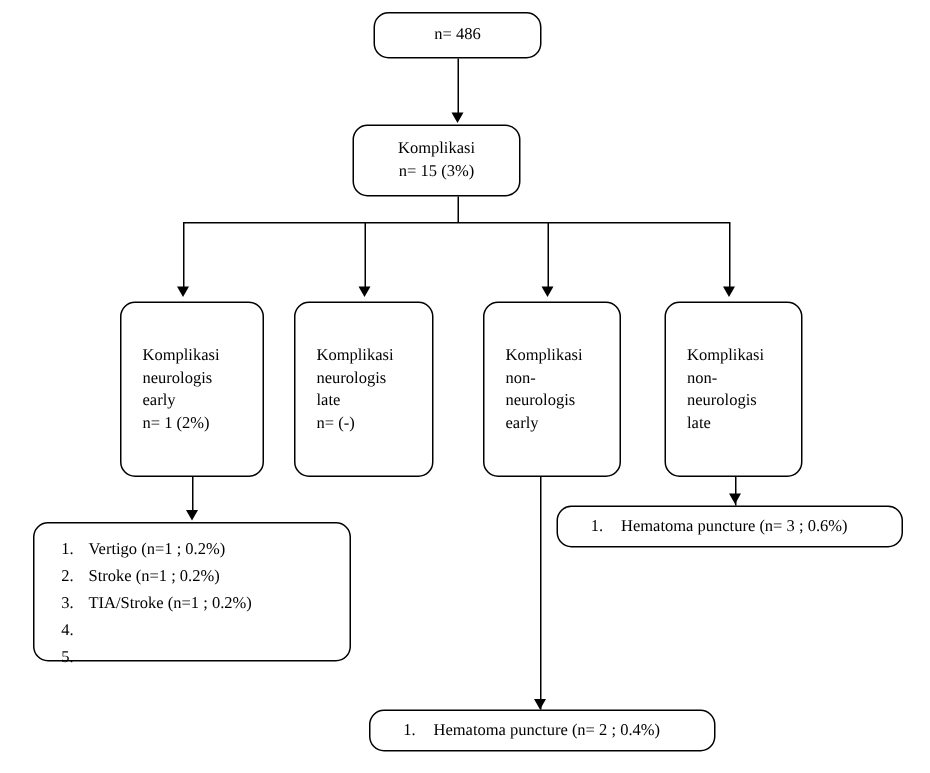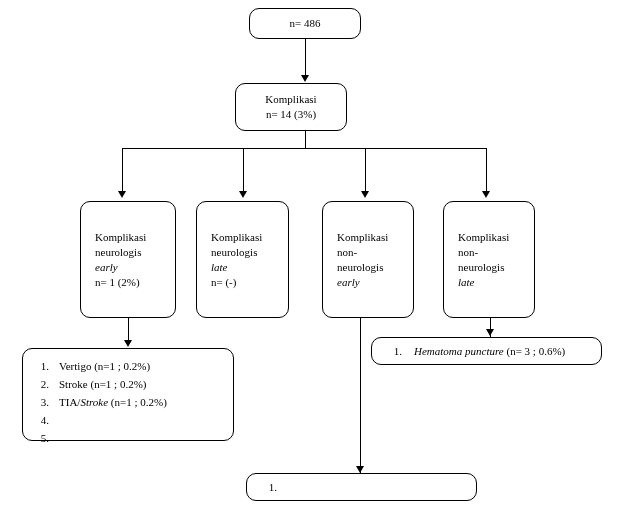--- a/index.html
+++ b/index.html
@@ -36,21 +36,21 @@
     align-items: flex-start;
     text-align: left;
   }
   .node .ln {
     display: block;
     white-space: nowrap;
   }
   .node.leftal .ln {
     padding-left: 14px;
   }
-  .it { font-style: italic; }
+  .it { }
 
   
   .vline {
     position: absolute;
     width: 1px;
     background: #000000;
   }
   .hline {
     position: absolute;
     height: 1px;
@@ -113,21 +113,21 @@
 
   <div class="node center" style="left:249px; top:8px; width:112px; height:31px;">
     <span class="ln">n= 486</span>
   </div>
 
   <div class="vline" style="left:305px; top:39px; width:1px; height:37px;"></div>
   <div class="arrowhead" style="left:301px; top:75px;"></div>
 
   <div class="node center" style="left:235px; top:83px; width:112px; height:48px;">
     <span class="ln">Komplikasi</span>
-    <span class="ln">n= 14 (3%)</span>
+    <span class="ln">n= 15 (3%)</span>
   </div>
 
   <div class="vline" style="left:305px; top:131px; width:1px; height:17px;"></div>
   <div class="hline" style="left:122px; top:148px; width:364px; height:1px;"></div>
 
   <div class="vline" style="left:122px; top:148px; width:1px; height:44px;"></div>
   <div class="arrowhead" style="left:118px; top:191px;"></div>
 
   <div class="vline" style="left:243px; top:148px; width:1px; height:44px;"></div>
   <div class="arrowhead" style="left:239px; top:191px;"></div>
@@ -196,15 +196,16 @@
     </div>
   </div>
 
   <div class="onebox" style="left:371px; top:337px; width:231px; height:28px;">
     <span class="listnum">1.</span>
     <span><span class="it">Hematoma puncture</span><span> (n= 3 ; 0.6%)</span></span>
   </div>
 
   <div class="onebox" style="left:246px; top:473px; width:231px; height:28px;">
     <span class="listnum">1.</span>
+    <span><span class="it">Hematoma puncture</span><span> (n= 2 ; 0.4%)</span></span>
   </div>
 
 </div>
 
 </body></html>

